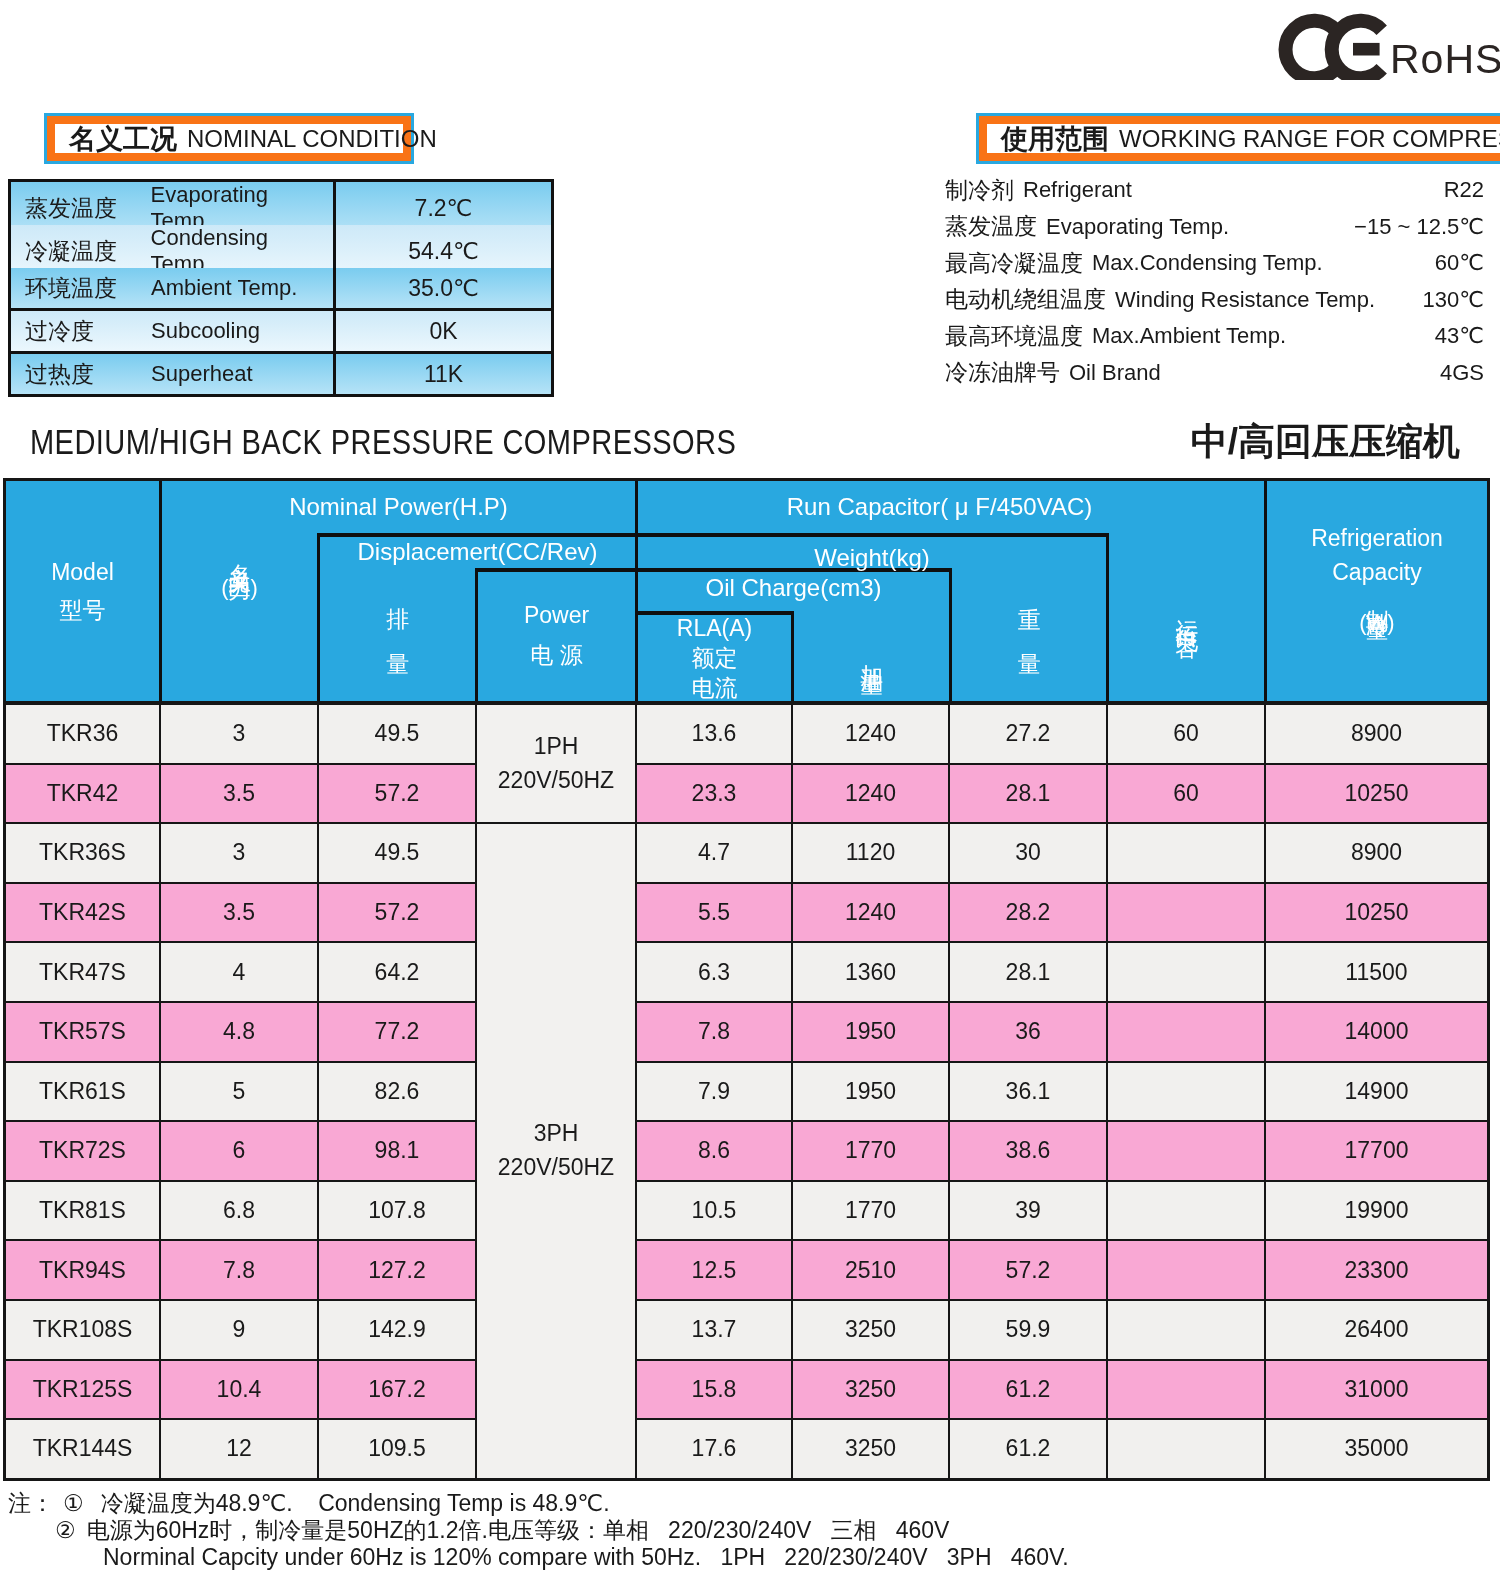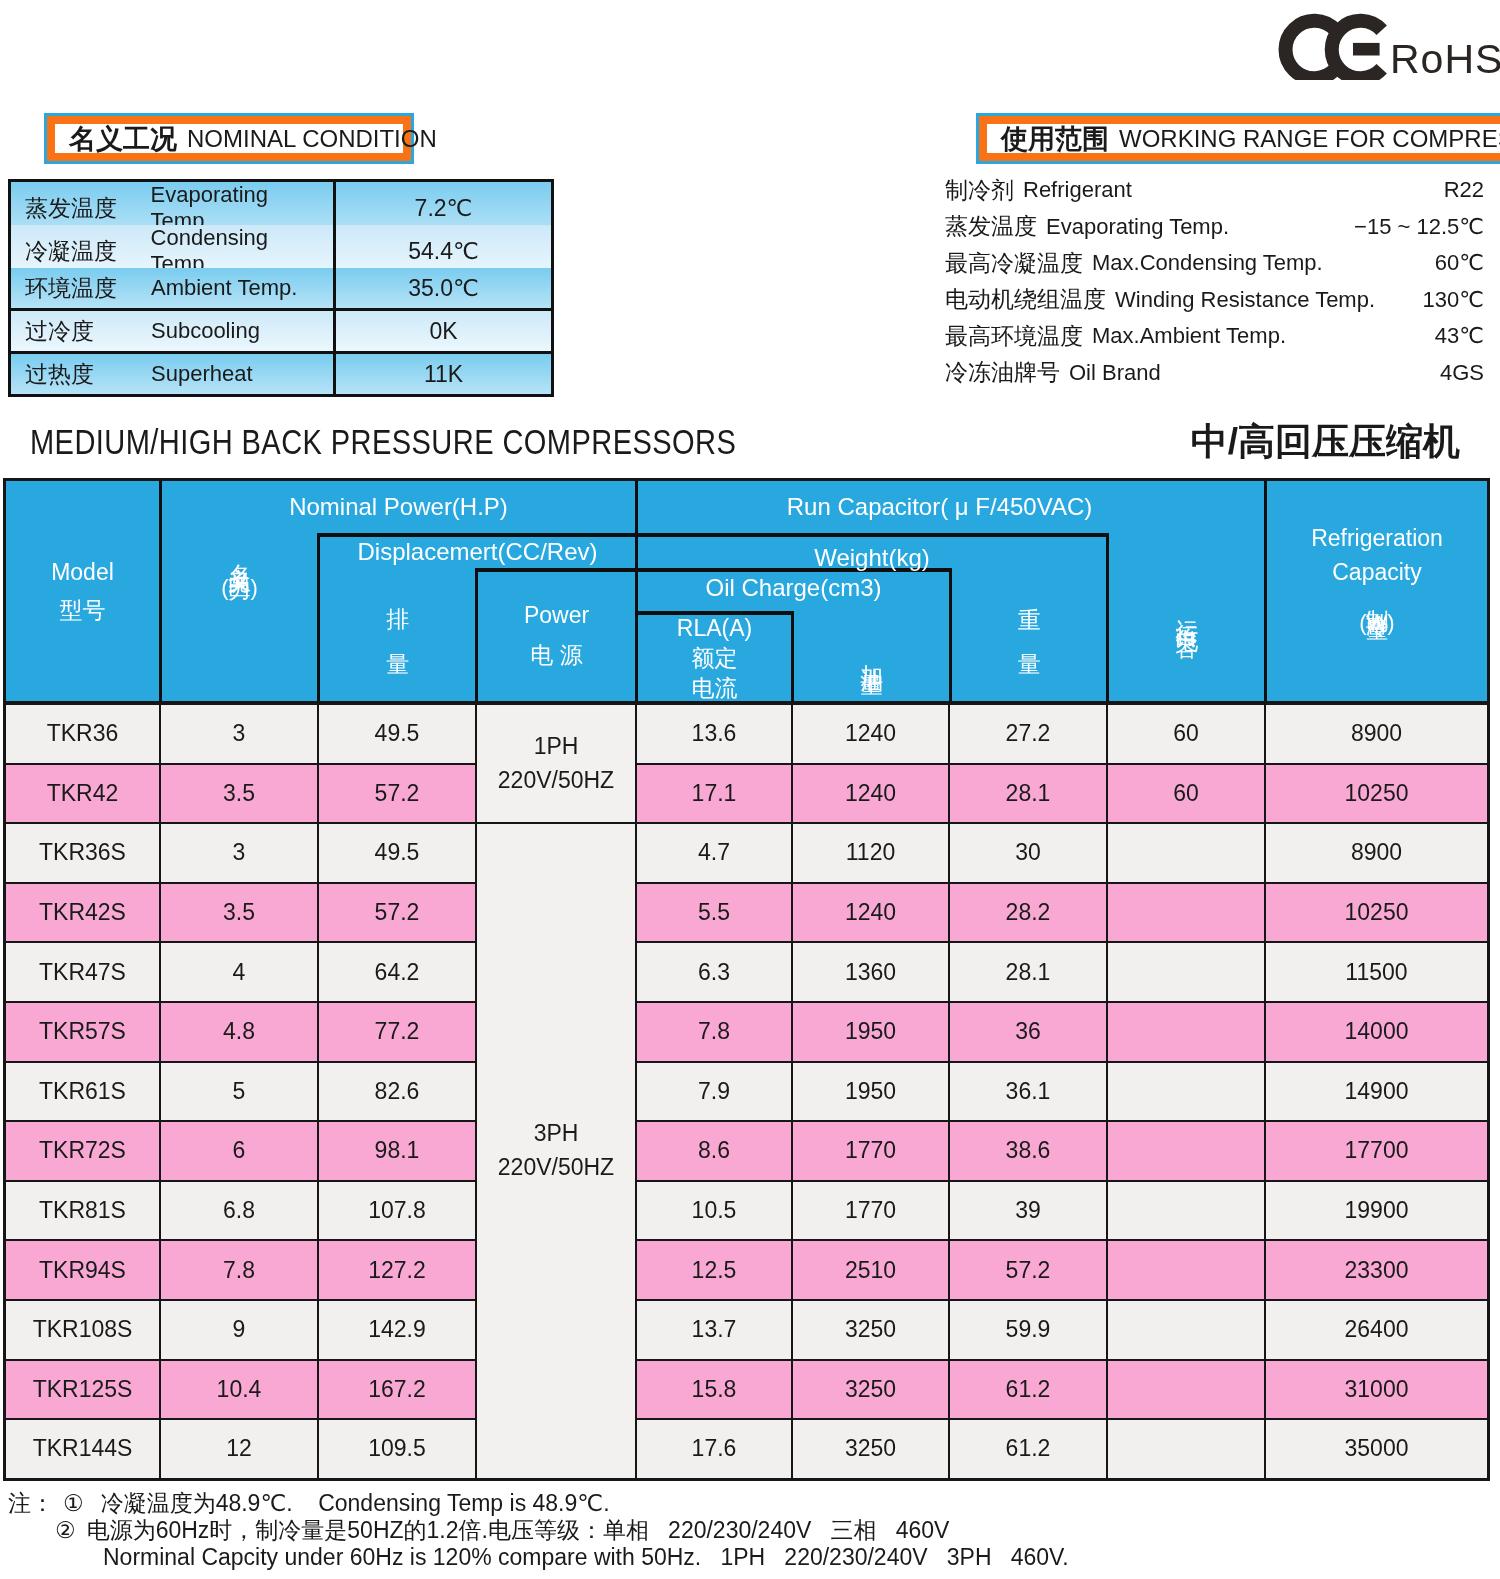--- a/index.html
+++ b/index.html
@@ -259,21 +259,21 @@
   <div class="cell c3 row-light">49.5</div>
   <div class="cell c5 row-light">13.6</div>
   <div class="cell c6 row-light">1240</div>
   <div class="cell c7 row-light">27.2</div>
   <div class="cell c8 row-light">60</div>
   <div class="cell c9 row-light">8900</div>
 
   <div class="cell c1 row-gray">TKR42</div>
   <div class="cell c2 row-gray">3.5</div>
   <div class="cell c3 row-gray">57.2</div>
-  <div class="cell c5 row-gray">17.1</div>
+  <div class="cell c5 row-gray">23.3</div>
   <div class="cell c6 row-gray">1240</div>
   <div class="cell c7 row-gray">28.1</div>
   <div class="cell c8 row-gray">60</div>
   <div class="cell c9 row-gray">10250</div>
 
   <div class="cell c1 row-light">TKR36S</div>
   <div class="cell c2 row-light">3</div>
   <div class="cell c3 row-light">49.5</div>
   <div class="cell c5 row-light">4.7</div>
   <div class="cell c6 row-light">1120</div>

